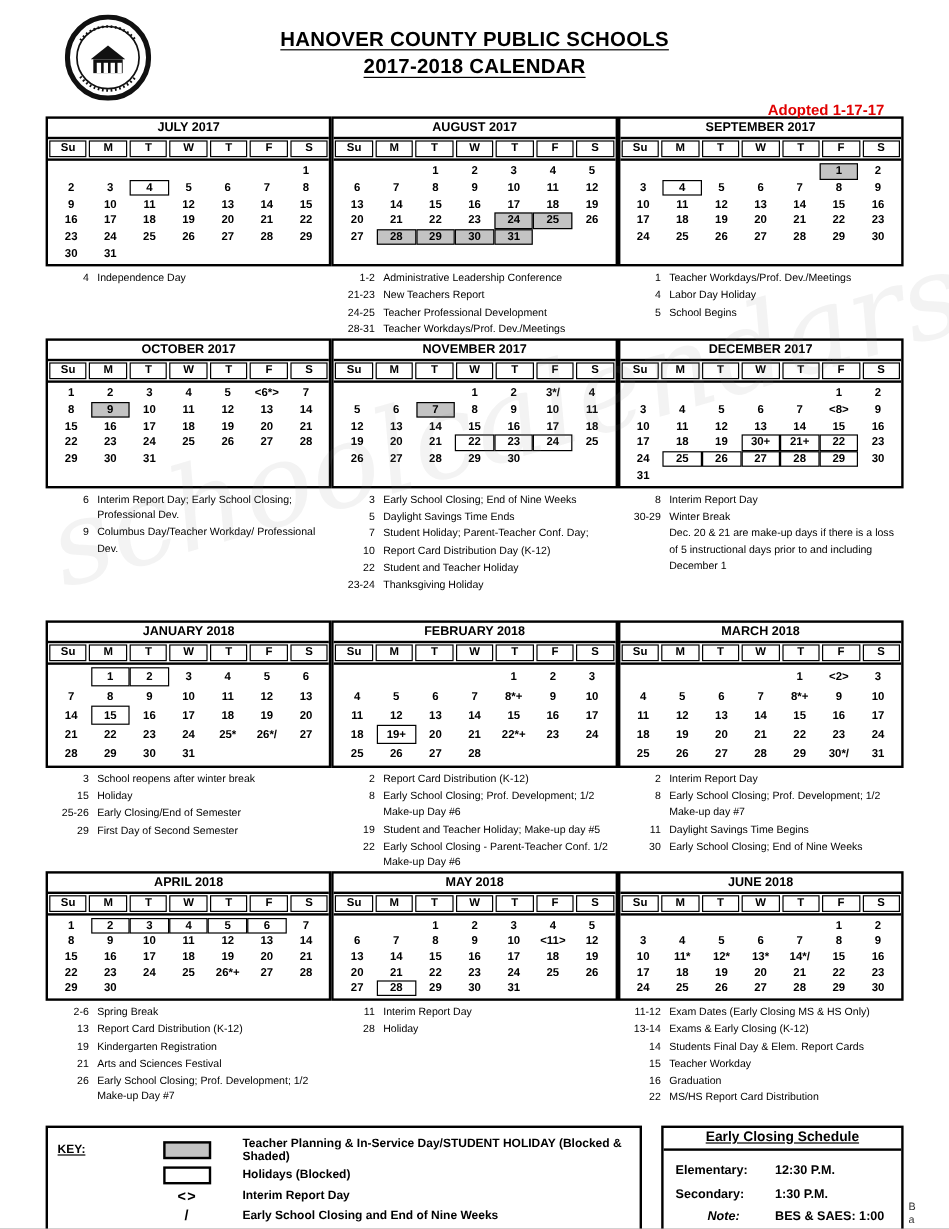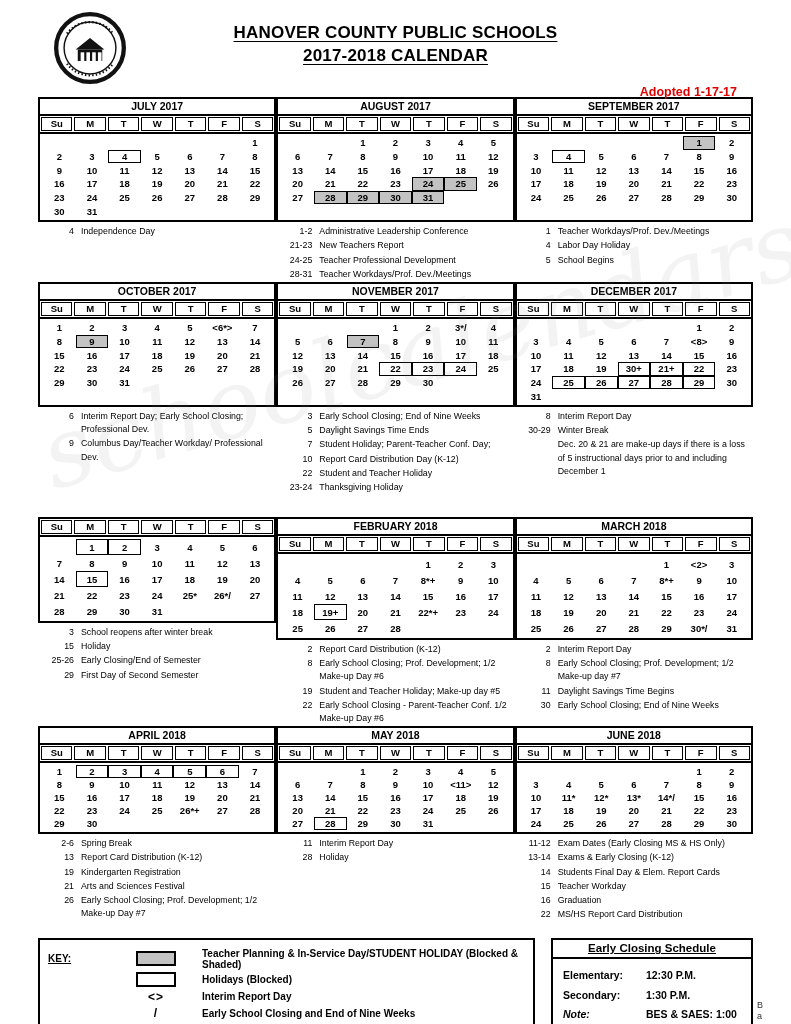--- a/index.html
+++ b/index.html
@@ -58,21 +58,21 @@
   .k3 { font-size:10px; font-weight:bold; flex:1; }
   .swatch { width:40px; height:15px; border:2px solid #000; box-sizing:border-box; }
   .swatch.gray { background:#c3c3c3; }
   .sym { letter-spacing:1px; }
 
   .ecs { border:2.5px solid #000; flex:1; height:108px; box-sizing:border-box; }
   .ecs-title { font-weight:bold; font-size:11.5px; text-align:center;
     text-decoration:underline; padding:2px 0 3px; border-bottom:2px solid #000; }
   .ecs-body { padding:7px 10px; font-size:10.5px; font-weight:bold; line-height:1.85; }
   .ecs-row .lab { display:inline-block; min-width:80px; }
-  .ecs-row .lab.it { font-style:italic; }
+  .ecs-row .lab.it { font-style:italic;text-align:center; }
 
   .corner { position:absolute; right:28px; bottom:2px; font-size:9px;
     line-height:1.2; text-align:left; color:#333; }
 </style>
 </head>
 <body>
 
 <div class="page">
   <div class="watermark">schoolcalendars</div>
 
@@ -534,20 +534,21 @@
             <div class="note">
               <span class="nd"></span>
               <span class="nt">Dec. 20 &amp; 21 are make-up days if there is a loss of 5 instructional days prior to and including December 1</span>
             </div>
           </div>
         </div>
       </div>
     <div class="cal-row" id="block-2">
         <div class="mcol">
           <div class="month">
+            <div class="m-title">JANUARY 2018</div>
             <div class="dow">
               <span>Su</span>
               <span>M</span>
               <span>T</span>
               <span>W</span>
               <span>T</span>
               <span>F</span>
               <span>S</span>
             </div>
             <div class="grid" style="grid-auto-rows: 16px;">

